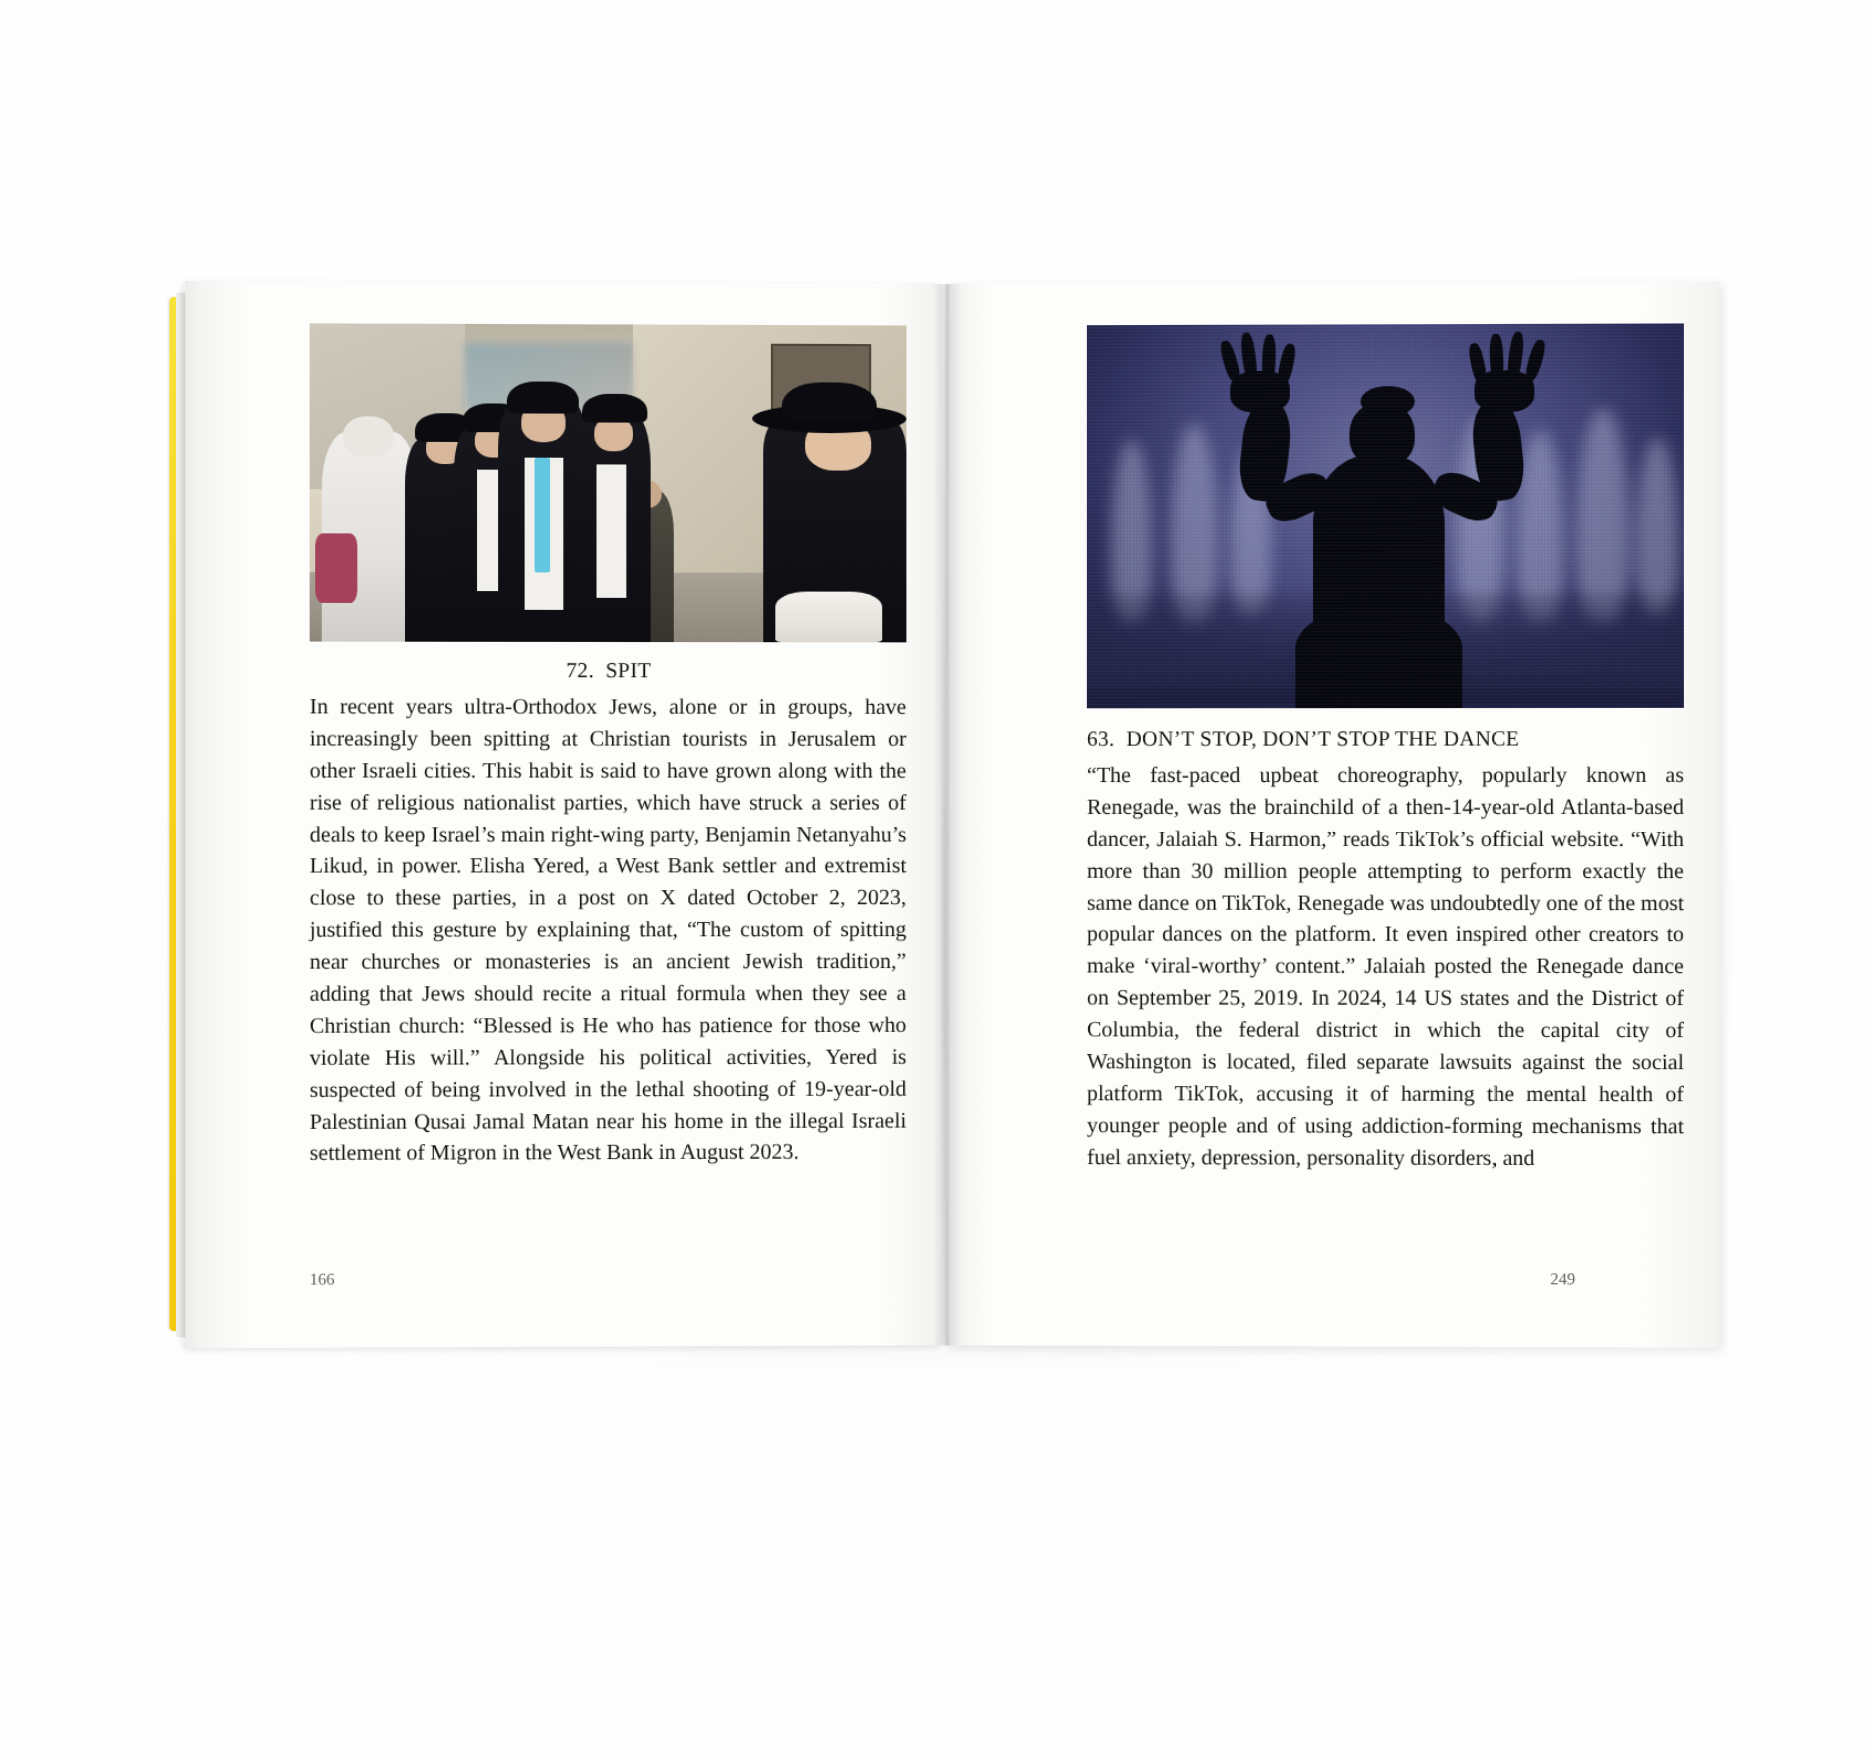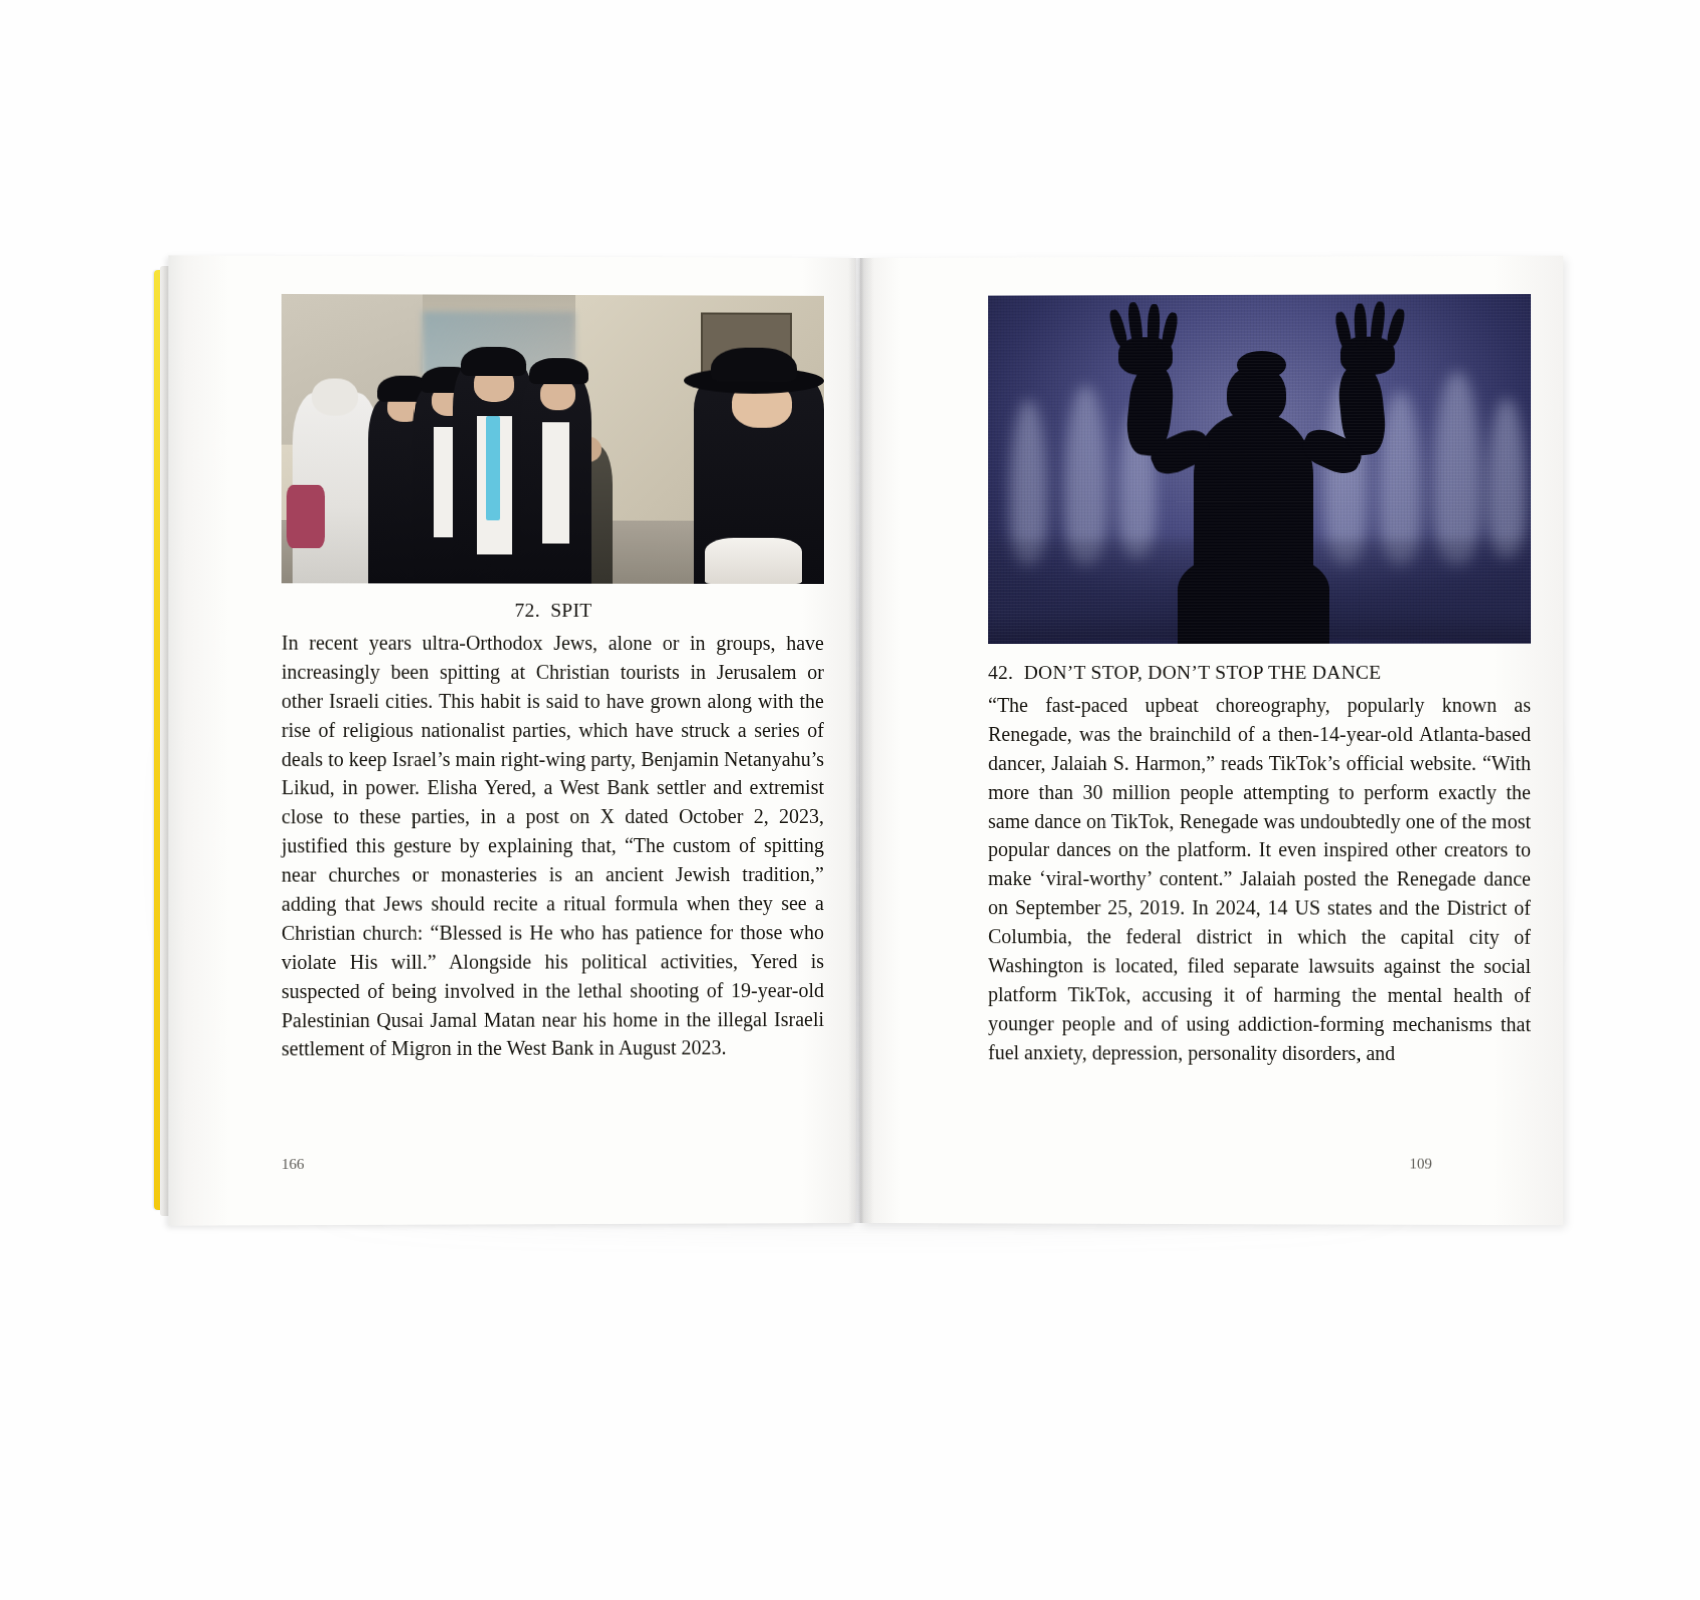--- a/index.html
+++ b/index.html
@@ -376,24 +376,24 @@
             <div class="d" style="left:65%;top:12%;width:10%;height:11%;border-radius:40%;"></div>
             <div class="d" style="left:64.5%;top:5%;width:2.2%;height:11%;border-radius:40%;transform:rotate(-12deg);"></div>
             <div class="d" style="left:67.6%;top:2.5%;width:2.2%;height:13%;border-radius:40%;transform:rotate(-2deg);"></div>
             <div class="d" style="left:70.8%;top:2%;width:2.2%;height:13%;border-radius:40%;transform:rotate(7deg);"></div>
             <div class="d" style="left:74%;top:4%;width:2.2%;height:11%;border-radius:40%;transform:rotate(16deg);"></div>
           </div>
           <div class="ph2-grain"></div>
         </div>
 
         <div class="entry-title left-align">
-          <span>42.</span>&nbsp;&nbsp;<span>DON’T STOP, DON’T STOP THE DANCE</span>
+          <span>63.</span>&nbsp;&nbsp;<span>DON’T STOP, DON’T STOP THE DANCE</span>
         </div>
 
         <div class="body-text">“The fast-paced upbeat choreography, popularly known as Renegade, was the brainchild of a then-14-year-old Atlanta-based dancer, Jalaiah S. Harmon,” reads TikTok’s official website. “With more than 30 million people attempting to perform exactly the same dance on TikTok, Renegade was undoubtedly one of the most popular dances on the platform. It even inspired other creators to make ‘viral-worthy’ content.” Jalaiah posted the Renegade dance on September 25, 2019. In 2024, 14 US states and the District of Columbia, the federal district in which the capital city of Washington is located, filed separate lawsuits against the social platform TikTok, accusing it of harming the mental health of younger people and of using addiction-forming mechanisms that fuel anxiety, depression, personality disorders, and</div>
       </div>
 
-      <div class="folio r">109</div>
+      <div class="folio r">249</div>
     </div>
 
     <div class="gutter"></div>
   </div>
 </div>
 
 </body></html>

